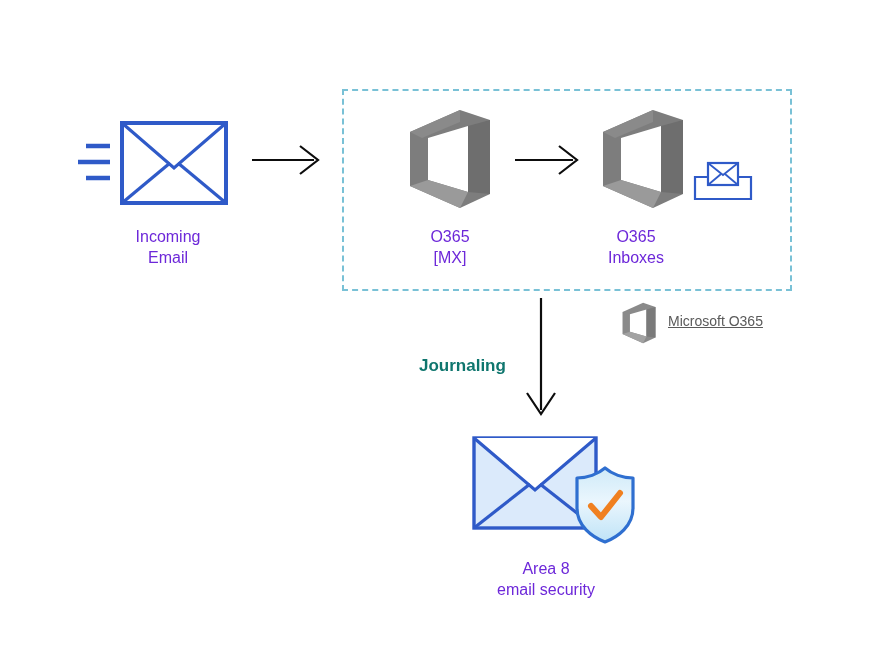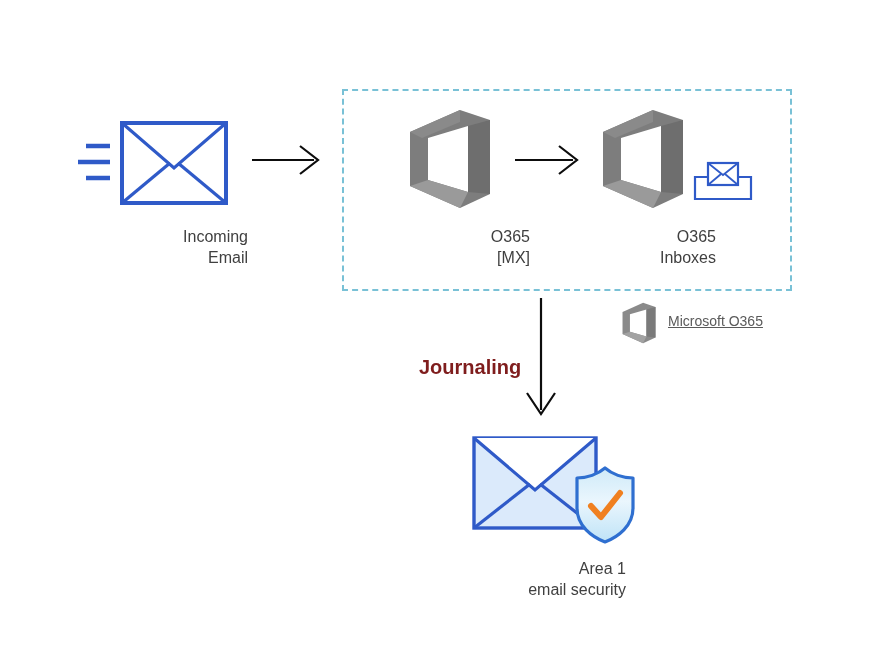--- a/index.html
+++ b/index.html
@@ -13,44 +13,44 @@
   #canvas {
     position: relative;
     width: 886px;
     height: 653px;
     background: #ffffff;
     overflow: hidden;
   }
   .node { position: absolute; }
   .label {
     position: absolute;
-    text-align: right;
-    color: #404040;
+    text-align: center;
+    color: #6d28d9;
     font-size: 16px;
     line-height: 21px;
     font-family: "Liberation Sans", sans-serif;
     white-space: pre-line;
   }
   .dashed-zone {
     position: absolute;
     border: 2px dashed #79c1d6;
     box-sizing: border-box;
     background: transparent;
   }
   .legend-text {
     position: absolute;
     color: #5a5a5a;
     font-size: 14px;
     font-family: "Liberation Sans", sans-serif;
     white-space: nowrap;
   }
   .journaling-text {
     position: absolute;
-    color: #7f1d1d;
-    font-size: 20px;
+    color: #0f766e;
+    font-size: 17px;
     font-weight: bold;
     font-family: "Liberation Sans", sans-serif;
     white-space: nowrap;
   }
   svg { display: block; overflow: visible; }
 </style>
 </head>
 <body>
 
 <div id="canvas">
@@ -167,16 +167,16 @@
 
       <line x1="6" y1="96" x2="62" y2="52" stroke="#2f5ac8" stroke-width="3.2"></line>
       <line x1="128" y1="96" x2="72" y2="52" stroke="#2f5ac8" stroke-width="3.2"></line>
 
       <path d="M109,46 C119,46 130,42 137,36 C144,42 155,46 165,46
                L165,76 C165,94 150,105 137,110 C124,105 109,94 109,76 Z" fill="url(#shieldGrad)" stroke="#2f6fd0" stroke-width="3.2" stroke-linejoin="round"></path>
 
       <polyline points="123,74 133,85 152,61" fill="none" stroke="#f08020" stroke-width="6" stroke-linecap="round" stroke-linejoin="round"></polyline>
     </svg>
   </div>
-  <div class="label" style="left:466px; top:558px; width:160px;">Area 1
+  <div class="label" style="left:466px; top:558px; width:160px;">Area 8
 email security</div>
 
 </div>
 
 </body></html>

